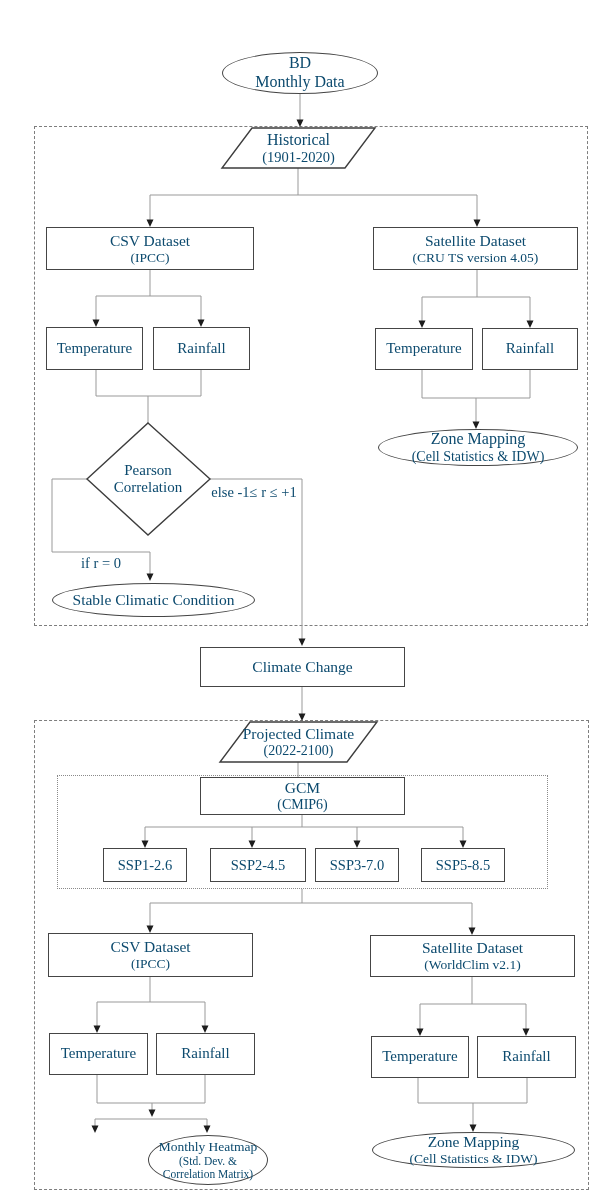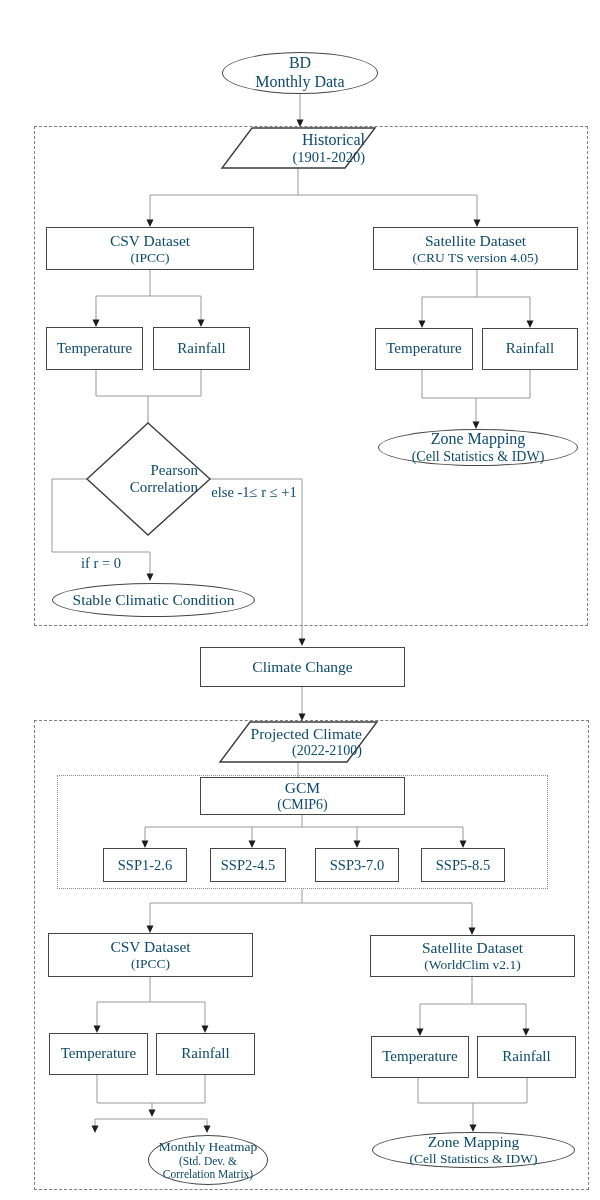--- a/index.html
+++ b/index.html
@@ -10,21 +10,21 @@
   .stage svg{position:absolute;left:0;top:0;}
   .container-dashed{position:absolute;border:1px dashed #7d7d7d;box-sizing:border-box;background:transparent;}
   .container-dotted{position:absolute;border:1px dotted #8a8a8a;box-sizing:border-box;background:transparent;}
   .node{
     position:absolute;box-sizing:border-box;background:#ffffff;border:1.5px solid #454545;
     display:flex;flex-direction:column;align-items:center;justify-content:center;
     text-align:center;line-height:1.16;
   }
   .ellipse{border-radius:50%;border-width:1.3px;}
   .ghost{position:absolute;box-sizing:border-box;background:transparent;border:none;
-    display:flex;flex-direction:column;align-items:flex-end;justify-content:center;
+    display:flex;flex-direction:column;align-items:center;justify-content:center;
     text-align:center;line-height:1.16;}
   .t16{font-size:16px;} .t155{font-size:15.5px;} .t15{font-size:15px;}
   .t145{font-size:14.5px;} .t14{font-size:14px;} .t135{font-size:13.5px;}
   .t125{font-size:12.5px;} .t115{font-size:11.5px;}
   .edge-label{position:absolute;display:flex;align-items:center;justify-content:center;
     text-align:center;white-space:nowrap;}
 </style>
 </head>
 <body>
 
@@ -149,21 +149,21 @@
   </div>
 
   <div class="node" style="left:200px;top:777px;width:205px;height:38px;">
     <span class="t155">GCM</span>
     <span class="t14">(CMIP6)</span>
   </div>
 
   <div class="node" style="left:103px;top:848px;width:84px;height:34px;">
     <span class="t145">SSP1-2.6</span>
   </div>
-  <div class="node" style="left:210px;top:848px;width:76px;height:34px;">
+  <div class="node" style="left:210px;top:848px;width:96px;height:34px;">
     <span class="t145">SSP2-4.5</span>
   </div>
   <div class="node" style="left:315px;top:848px;width:84px;height:34px;">
     <span class="t145">SSP3-7.0</span>
   </div>
   <div class="node" style="left:421px;top:848px;width:84px;height:34px;">
     <span class="t145">SSP5-8.5</span>
   </div>
 
   <div class="node" style="left:48px;top:933px;width:205px;height:44px;">

